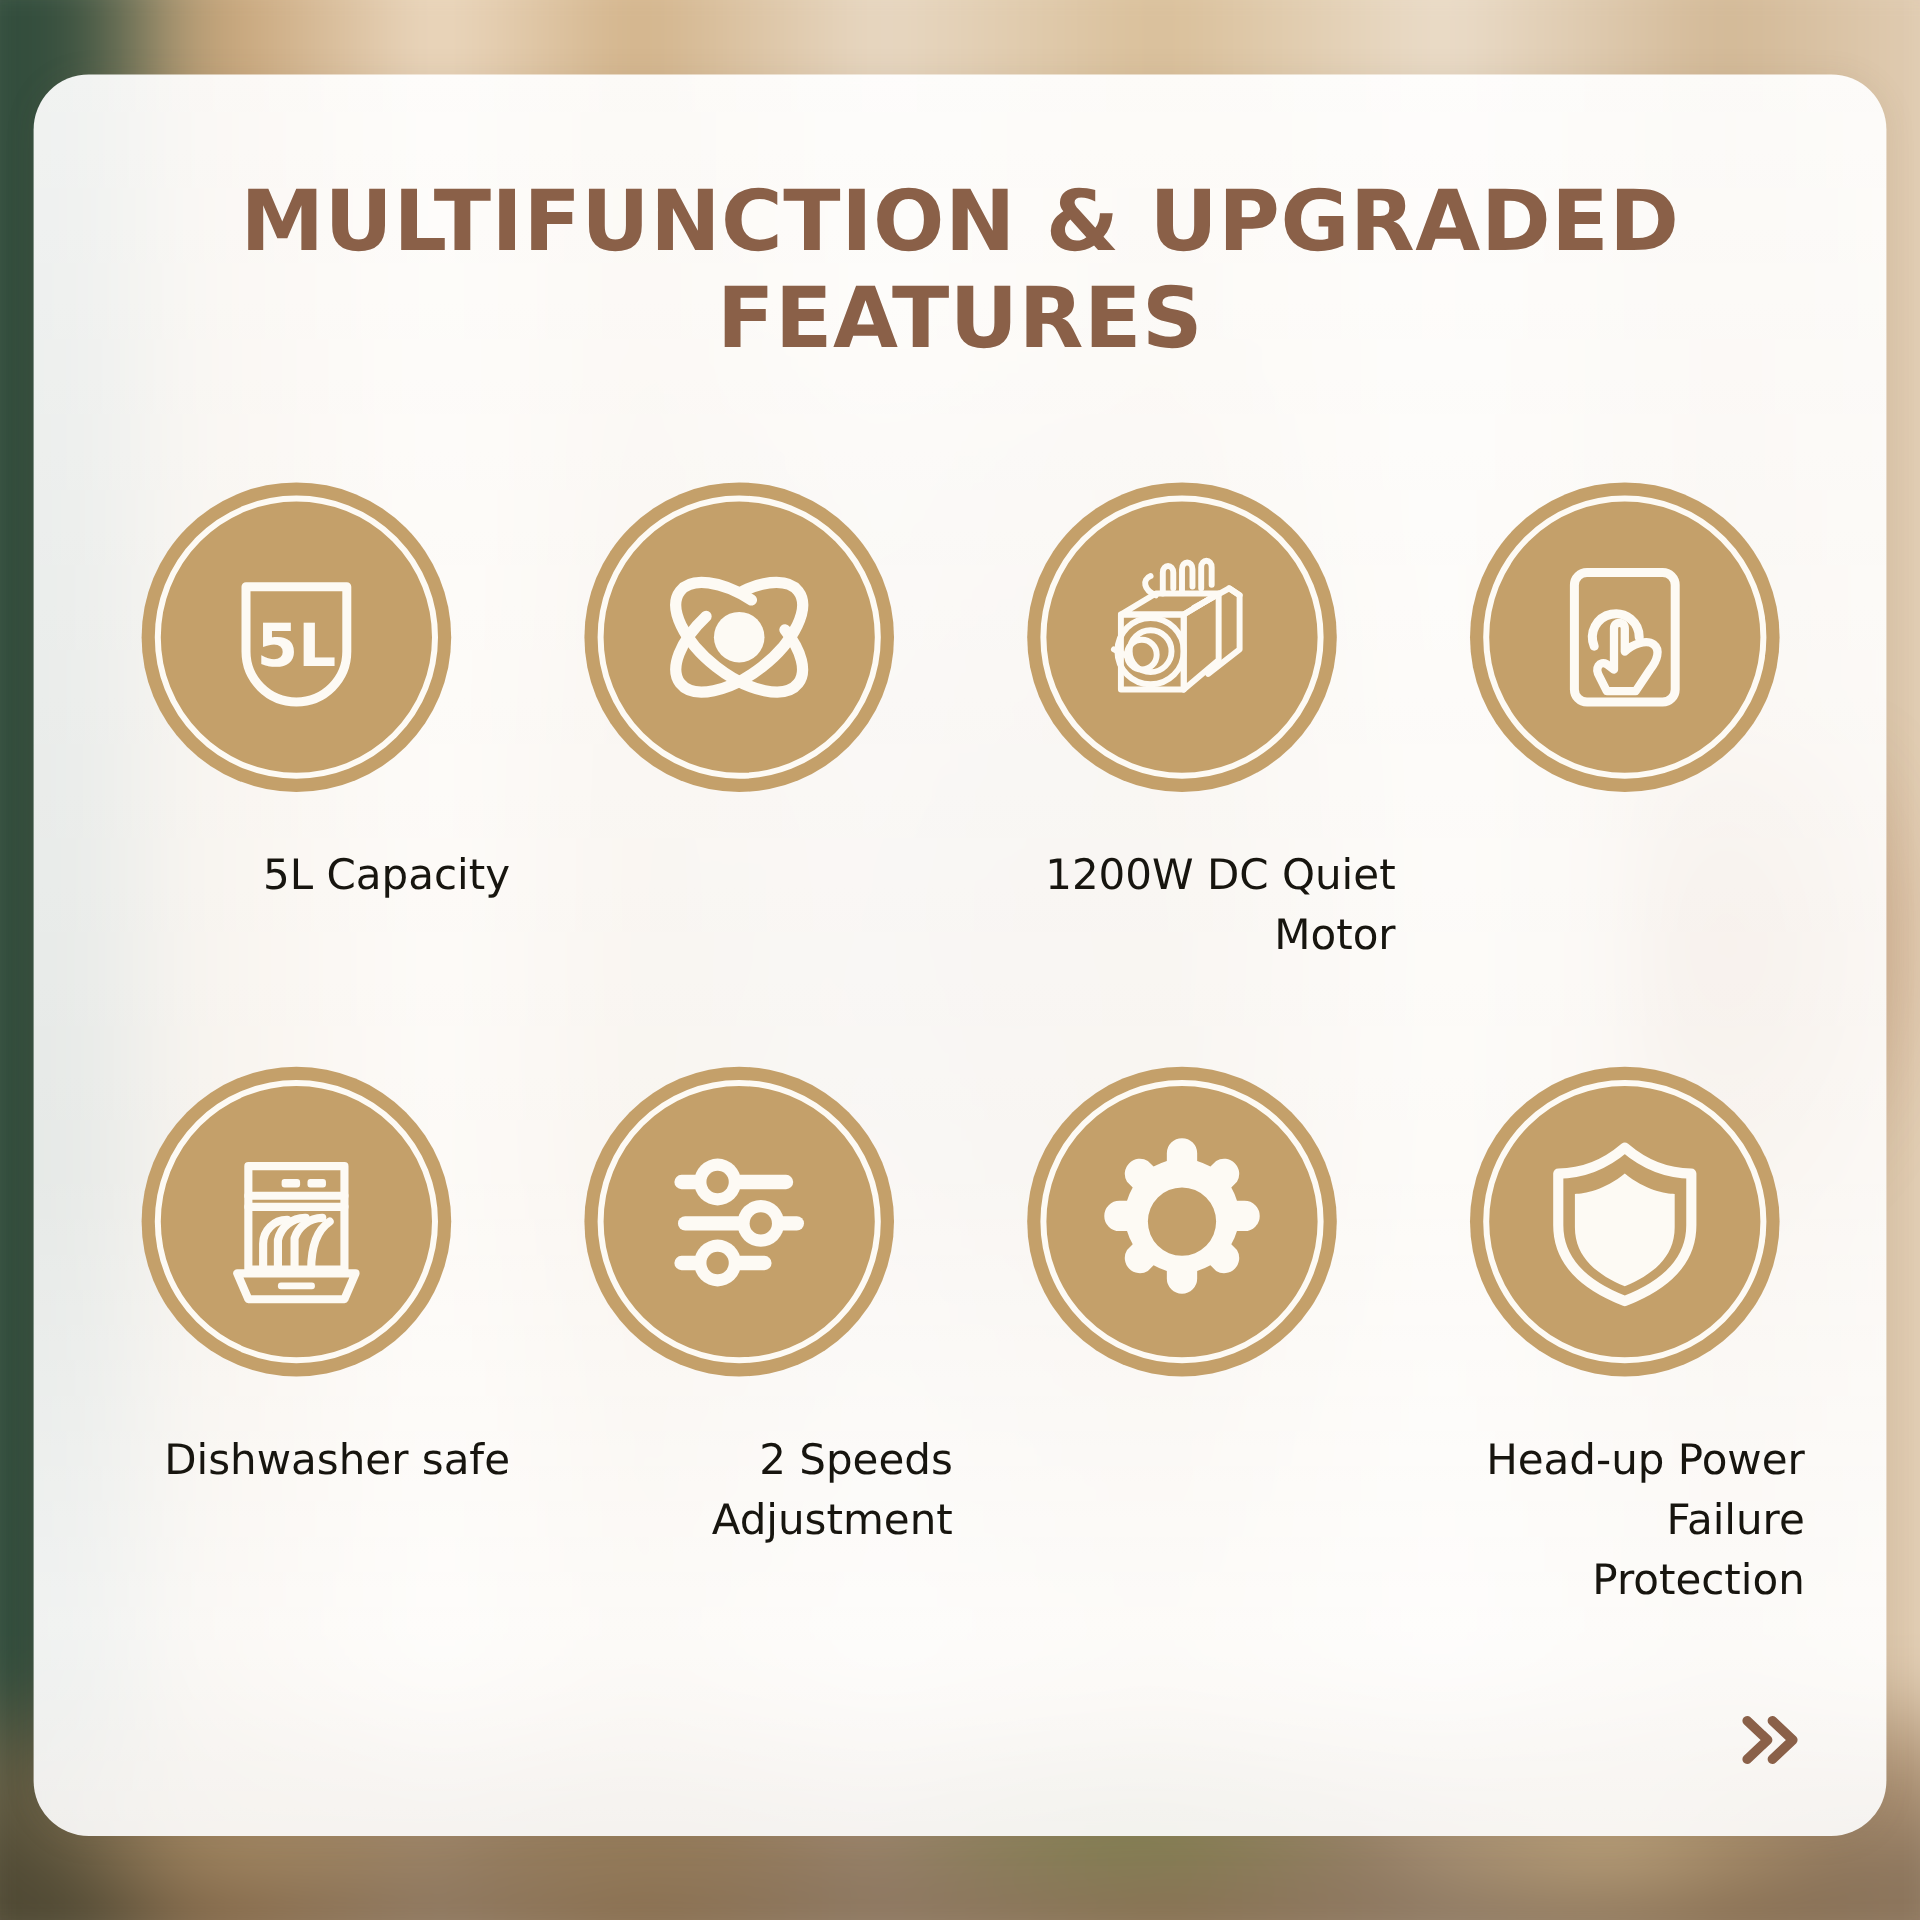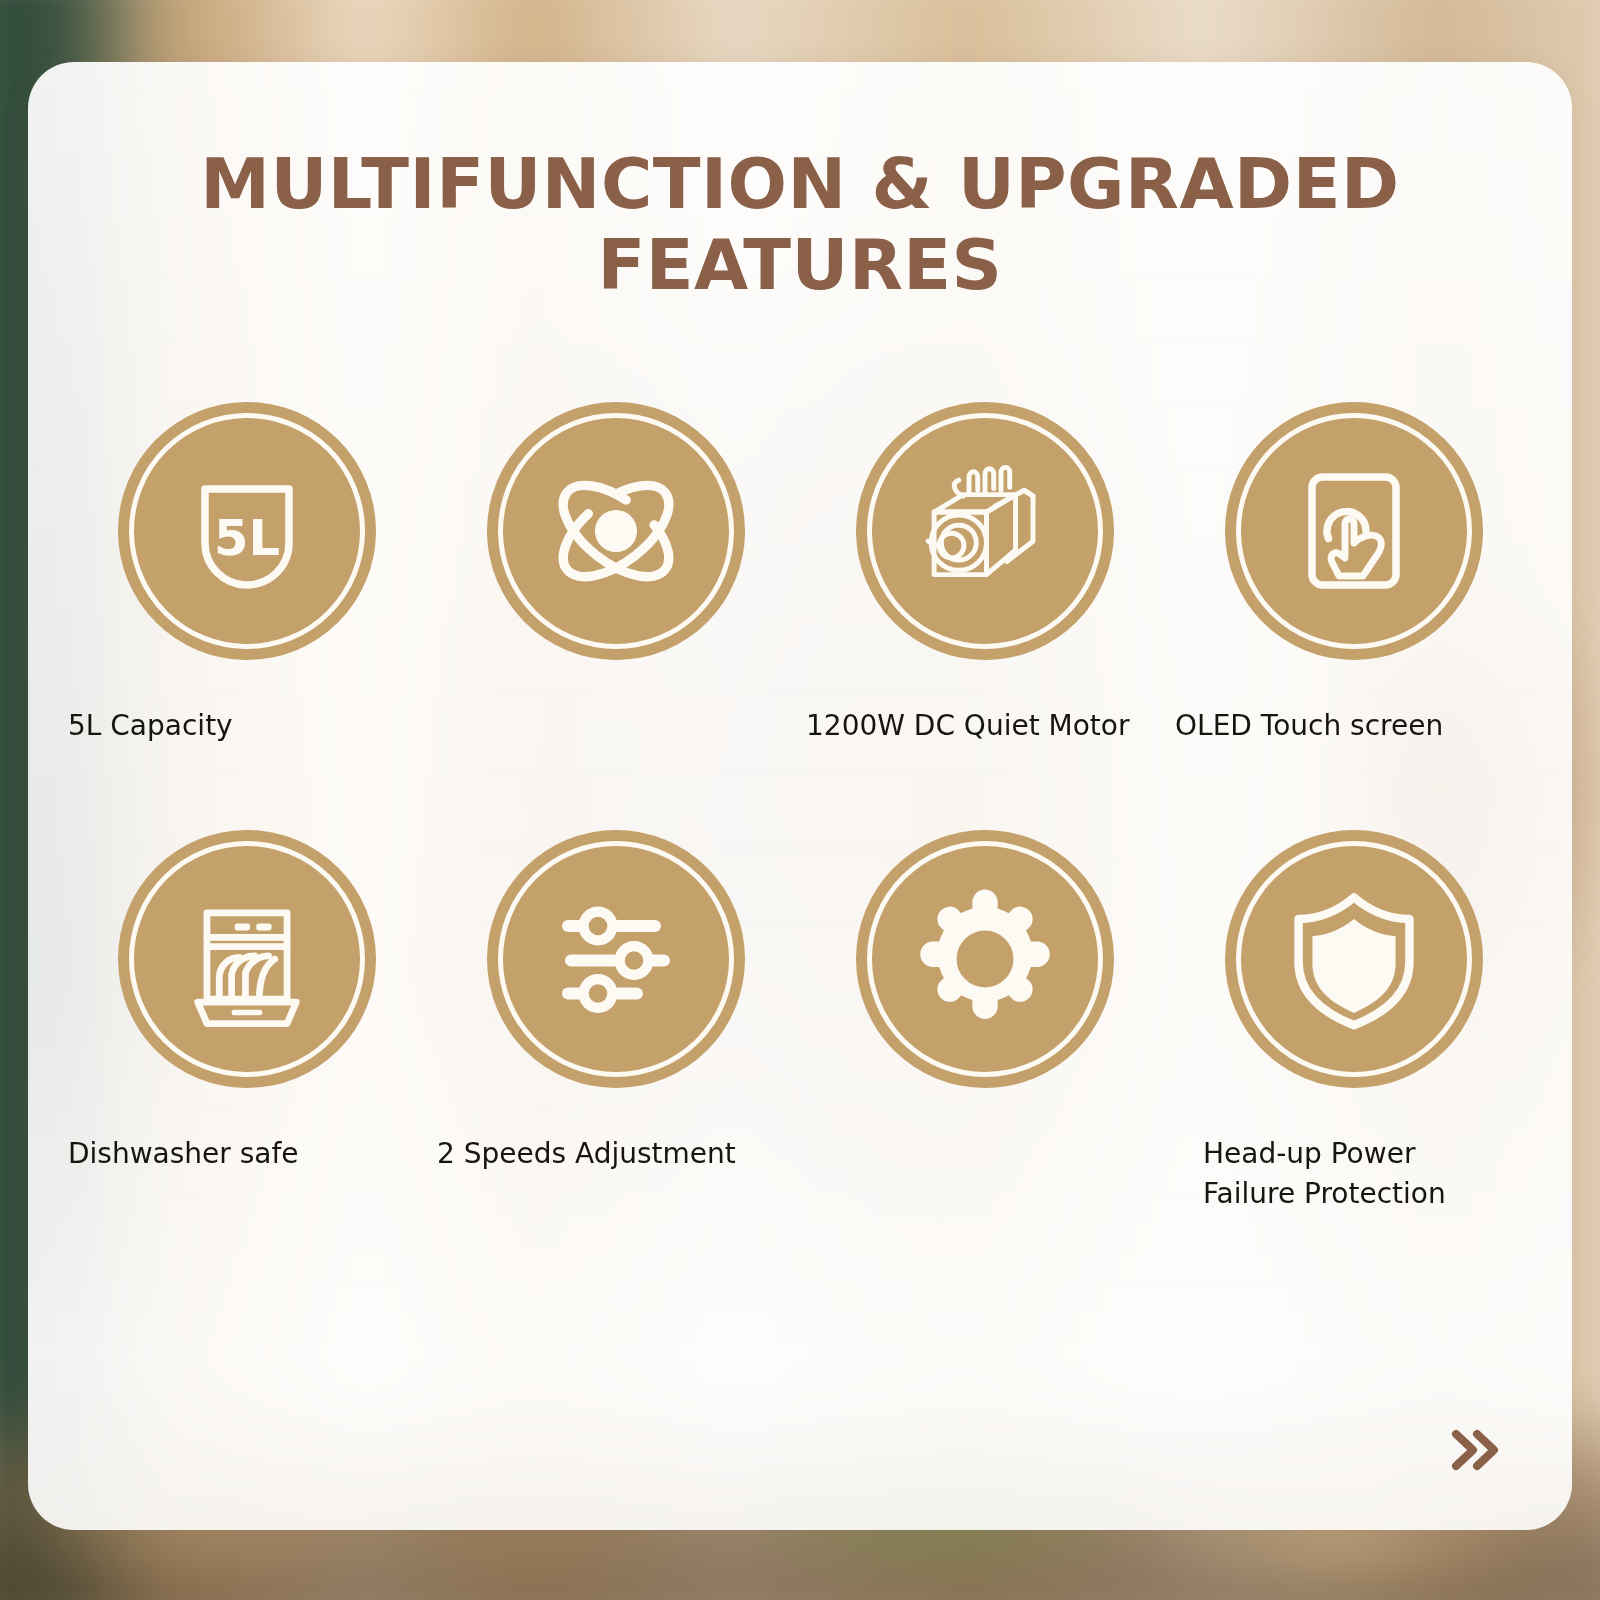--- a/index.html
+++ b/index.html
@@ -118,23 +118,23 @@
     position:absolute;
     inset:11px;
     border-radius:50%;
     border:5px solid #fdfaf4;
   }
   .badge svg { position:relative; z-index:2; display:block; }
 
   .label {
     margin-top:46px;
     width:100%;
-    text-align:left;
+    text-align:right;
     font-family:"DejaVu Sans", sans-serif;
-    font-size:28px;
+    font-size:35px;
     line-height:1.42;
     font-weight:400;
     color:#17150f;
     padding:0 6px;
   }
   .label.narrow { padding:0 34px; }
 
   
   .next-arrow {
     position:absolute;
@@ -214,21 +214,20 @@
             <rect x="22" y="14" width="56" height="72" rx="7" fill="none" stroke="#fdfaf4" stroke-width="5"></rect>
 
             <path d="M33 55 A13 13 0 1 1 58 50" fill="none" stroke="#fdfaf4" stroke-width="5" stroke-linecap="round"></path>
 
             <path d="M44 45 C44 41 50 41 50 45 L50 58
                      C54 54 62 51 66 54 C70 57 68 63 64 68
                      L56 80 L40 80 L36 72
                      C33 67 36 63 40 65 L44 68 Z" fill="none" stroke="#fdfaf4" stroke-width="4.6" stroke-linejoin="round" stroke-linecap="round"></path>
           </svg>
         </div>
-        <div class="label">OLED Touch screen</div>
       </div>
 
       <div class="feature">
         <div class="badge">
           <svg width="154" height="154" viewBox="0 0 100 100">
             <g fill="none" stroke="#fdfaf4" stroke-width="4.4" stroke-linejoin="round" stroke-linecap="round">
 
               <path d="M24 20 H76 V76 H24 Z"></path>
 
               <path d="M24 36 H76"></path>

